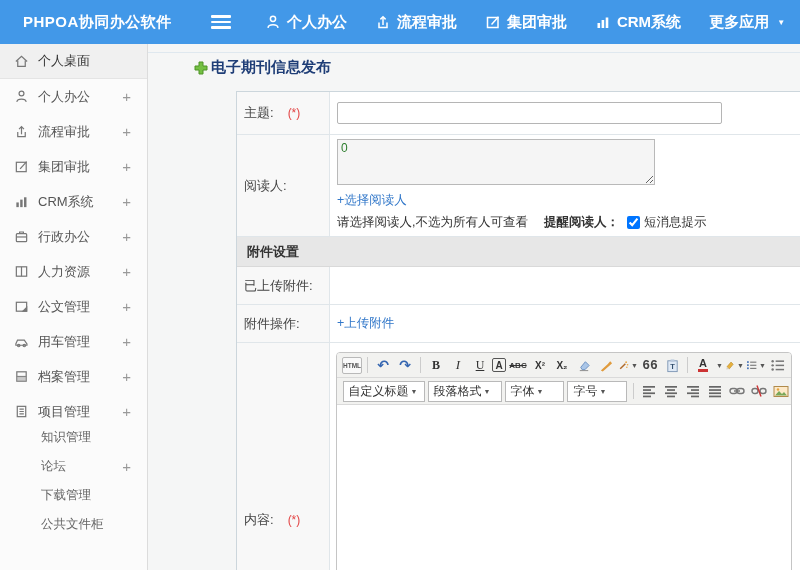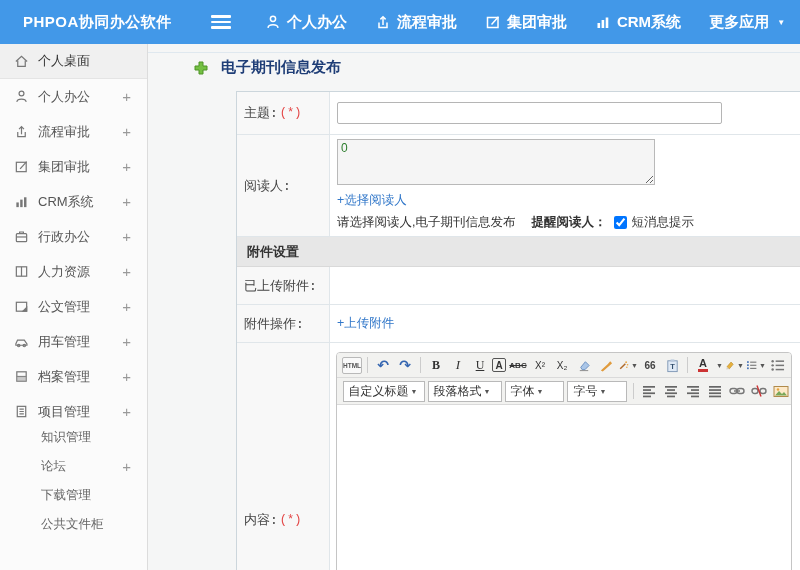--- a/index.html
+++ b/index.html
@@ -21,28 +21,28 @@
   .sidebar { width:148px; background:#fbfbfb; border-right:1px solid #dcdcdc; flex:none; }
   .side-item { height:35px; display:flex; align-items:center; gap:9px; padding:0 16px 0 14px; font-size:13px; color:#555; cursor:pointer;text-align:center; }
   .side-item.active { background:#f0f0f0; border-bottom:1px solid #e4e4e4; color:#333; }
   .sicn svg { stroke:#777; fill:none; stroke-width:1.3; display:block; }
   .expand { margin-left:auto; color:#999; font-size:15px; font-weight:400; }
   .side-sub { height:29px; display:flex; align-items:flex-start; padding:0 16px 0 41px; font-size:12.5px; color:#666; cursor:pointer; }
 
   
   .content { flex:1; position:relative; background:#f5f6f6; overflow:hidden; }
   .top-line { position:absolute; top:8px; left:0; right:0; border-top:1px solid #dfe8ef; }
-  .page-title { position:absolute; top:14px; left:46px; display:flex; align-items:center; gap:13px;
+  .page-title { position:absolute; top:14px; left:46px; display:flex; align-items:center; gap:3px;
     color:#1f3e77; font-weight:bold; font-size:15px; }
 
   .form-table { position:absolute; top:47px; left:88px; width:660px; background:#fff;
     border:1px solid #ccd6dc; border-right:none; font-size:13px; }
   .frow { display:flex; border-bottom:1px solid #e0e6ea; }
   .flabel { width:93px; flex:none; background:#f8f8f8; border-right:1px solid #e0e6ea;
-    display:flex; align-items:center; padding-left:7px; color:#444; gap:2px;font-family:Liberation Mono, monospace; }
+    display:flex; align-items:center; padding-left:7px; color:#444; gap:14px; }
   .fvalue { flex:1; background:#fff; padding-left:7px; }
   .req { color:#e34545; font-size:12px; }
   .row-subject { height:43px; } .row-subject .fvalue { display:flex; align-items:center; }
   .subject-input { width:385px; height:22px; border:1px solid #b5b5b5; border-radius:2px; padding:0 4px; font-size:13px; }
   .row-readers { height:102px; }
   .readers-ta { display:block; width:318px; height:46px; margin-top:4px; background:#f5f5f5;
     border:1px solid #b9b9b9; color:#2c7d2c; font-size:12px; padding:1px 3px; resize:both;
     font-family:"Liberation Sans","DejaVu Sans",sans-serif; }
   .link { color:#3177c9; font-size:12.5px; text-decoration:none; cursor:pointer; }
   .readers-link { display:inline-block; margin-top:7px; }
@@ -63,22 +63,22 @@
   .tbtn { display:inline-flex; align-items:center; justify-content:center; min-width:20px; height:20px;
     margin:0 1px; font-size:12px; color:#333; cursor:pointer; border-radius:2px; }
   .sep { width:1px; height:16px; background:#ccc; margin:0 4px; flex:none; }
   .htmlbtn { border:1px solid #b9b9b9; background:#f9f9f9; font-size:6.5px; font-weight:bold; color:#555; width:28px; height:17px; }
   .undo,.redo { color:#3465b0; font-weight:bold; font-size:14px; }
   .bld { font-weight:bold; font-family:"Liberation Serif",serif; }
   .ita { font-style:italic; font-family:"Liberation Serif",serif; font-size:13px; }
   .und { text-decoration:underline; font-family:"Liberation Serif",serif; }
   .fbox { border:1px solid #555; font-size:10px; font-weight:bold; padding:0 2px; height:14px; min-width:14px; }
   .stk { text-decoration:line-through; font-size:8px; font-weight:bold; }
-  .sup,.sub { font-size:10px; font-weight:normal; }
-  .quote { font-family:Liberation Sans, sans-serif; font-weight:bold; font-size:10px; color:#444; }
+  .sup,.sub { font-size:10px; font-weight:bold; }
+  .quote { font-family:Liberation Mono, monospace; font-weight:bold; font-size:13px; color:#444; }
   .fcolor { flex-direction:column; line-height:1; }
   .fcolor b { font-size:11px; border-bottom:3px solid #c33; padding:0 1px; }
   .tcaret { font-size:7px; color:#555; margin-left:2px; }
   .tsel { height:21px; background:#fff; border:1px solid #b9b9b9; display:inline-flex; align-items:center;
     justify-content:space-between; font-size:12px; color:#333; padding:0 20px 0 5px; margin:0 1.5px; cursor:pointer; }
   .edit-area { flex:1; background:#fff; cursor:text; }
   .tbtn svg { display:block; }
 </style>
 </head>
 <body>
@@ -298,21 +298,21 @@
       </div>
 
       <div class="frow row-readers">
         <div class="flabel">
           <span>阅读人:</span>
         </div>
         <div class="fvalue">
           <textarea class="readers-ta" style="">0</textarea>
           <a class="link readers-link">+选择阅读人</a>
           <div class="hint-line">
-            <span>请选择阅读人,电子期刊信息发布</span>
+            <span>请选择阅读人,不选为所有人可查看</span>
             <span class="remind">提醒阅读人：</span>
             <input type="checkbox" checked="" style="">
             <span>短消息提示</span>
           </div>
         </div>
       </div>
 
       <div class="section-row">
         <span>附件设置</span>
       </div>

